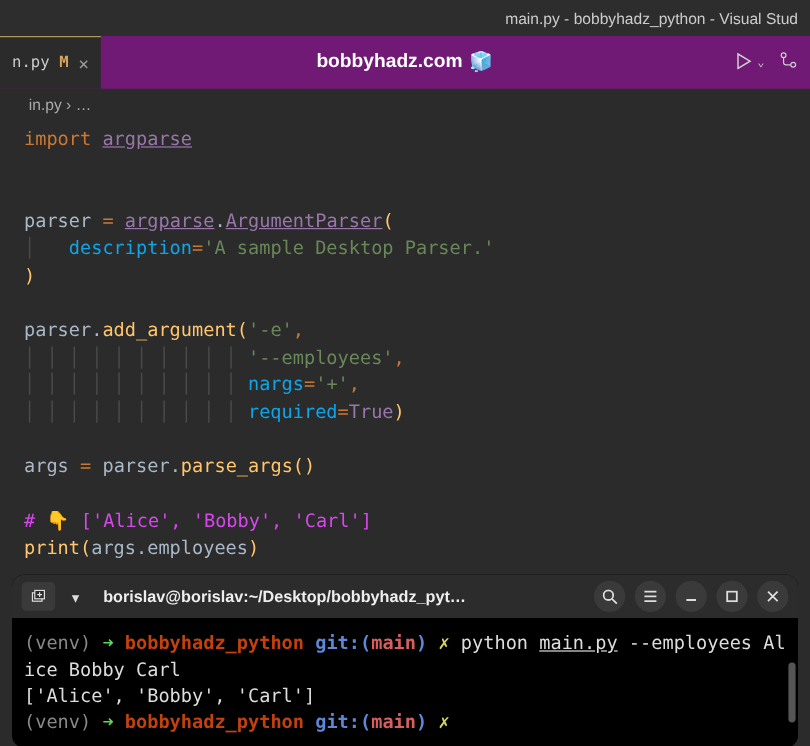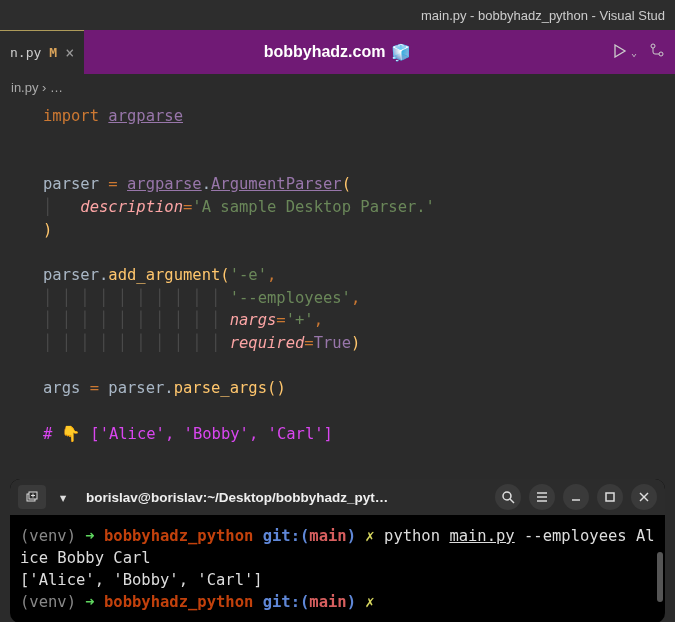--- a/index.html
+++ b/index.html
@@ -55,40 +55,40 @@
 }
 .right-controls {
   position: absolute;
   right: 10px;
   display: flex;
   gap: 12px;
   align-items: center;
   color: #ccc;
 }
 .breadcrumb {
-  padding: 6px 11px;
+  padding: 6px 24px;
   color: #aaa;
   font-size: 13px;
   font-family: -apple-system, 'Segoe UI', sans-serif;
   background: #2b2b2b;
 }
 .editor {
   padding: 4px 20px;
   font-size: 15.5px;
   line-height: 22.7px;
   background: #2b2b2b;
   height: 370px;
 }
-.line { white-space: pre; margin-left: 23px; }
+.line { white-space: pre; }
 .kw { color: #cc7832; }
 .module { color: #9876aa; text-decoration: underline; }
 .class-ref { color: #9876aa; text-decoration: underline; }
 .method { color: #ffc66d; }
 .string { color: #6a8759; }
-.param-it { color: #fca5a5; font-style: italic; }
+.param-it { color: #0ea5e9; }
 .punct { color: #cc7832; }
 .default { color: #a9b7c6; }
 .comment { color: #d946ef; }
 .const { color: #9876aa; }
 .paren-y { color: #ffc66d; }
 .indent-guide { color: #4a4a4a; }
 .terminal-wrap {
   margin: 8px 10px;
   background: #000;
   border-radius: 10px;
@@ -215,20 +215,21 @@
 <div class="line"><span class="paren-y">)</span></div>
 <div class="line"> </div>
 <div class="line"><span class="default">parser</span><span class="default">.</span><span class="method">add_argument</span><span class="paren-y">(</span><span class="string">'-e'</span><span class="punct">,</span></div>
 <div class="line"><span class="indent-guide">│ │ │ │ │ │ │ │ │ │ </span><span class="string">'--employees'</span><span class="punct">,</span></div>
 <div class="line"><span class="indent-guide">│ │ │ │ │ │ │ │ │ │ </span><span class="param-it">nargs</span><span class="punct">=</span><span class="string">'+'</span><span class="punct">,</span></div>
 <div class="line"><span class="indent-guide">│ │ │ │ │ │ │ │ │ │ </span><span class="param-it">required</span><span class="punct">=</span><span class="const">True</span><span class="paren-y">)</span></div>
 <div class="line"> </div>
 <div class="line"><span class="default">args</span> <span class="punct">=</span> <span class="default">parser</span><span class="default">.</span><span class="method">parse_args</span><span class="paren-y">(</span><span class="paren-y">)</span></div>
 <div class="line"> </div>
 <div class="line comment"># 👇 ['Alice', 'Bobby', 'Carl']</div>
+<div class="line"><span class="method">print</span><span class="paren-y">(</span><span class="default">args</span><span class="default">.</span><span class="default">employees</span><span class="paren-y">)</span></div>
 </div>
 
 <div class="terminal-wrap">
   <div class="term-header">
     <div class="term-newtab">
       <svg width="12" height="12" viewBox="0 0 12 12">
           <rect x="1" y="3" width="8" height="7" fill="none" stroke="#ddd"></rect>
           <rect x="3" y="1" width="8" height="7" fill="#2c2c2c" stroke="#ddd"></rect>
           <line x1="7" y1="2.5" x2="7" y2="6.5" stroke="#ddd"></line>
           <line x1="5" y1="4.5" x2="9" y2="4.5" stroke="#ddd"></line>

